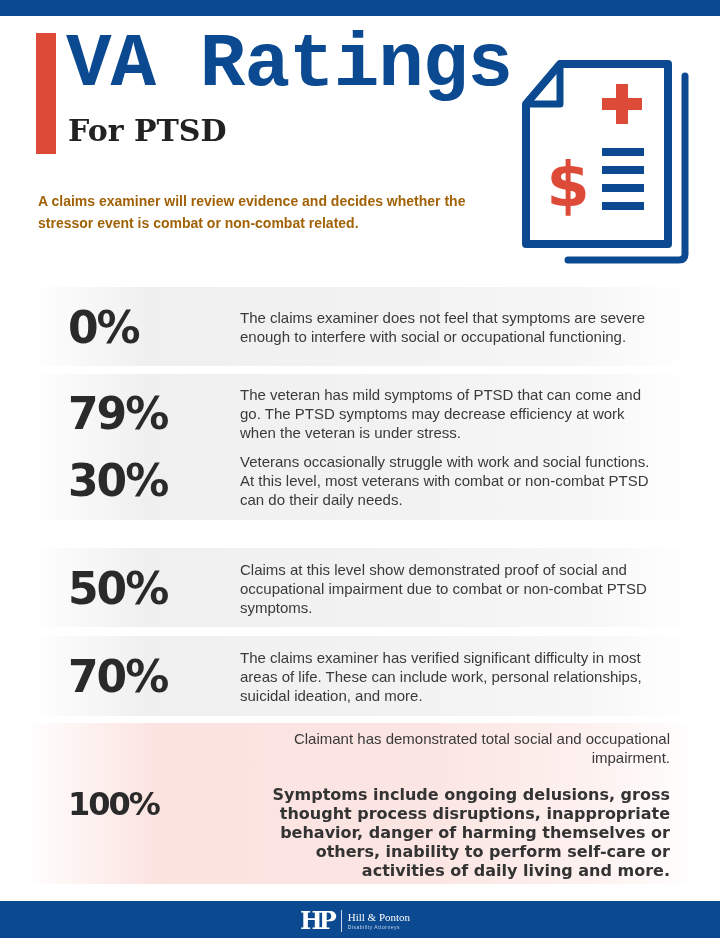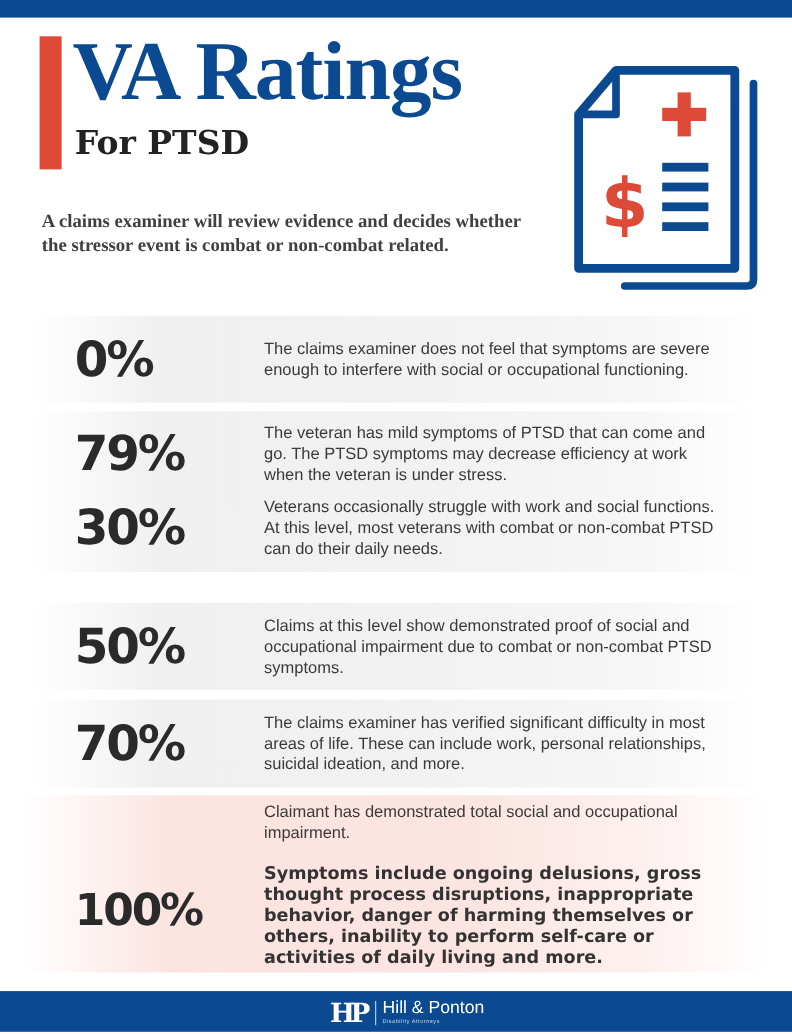--- a/index.html
+++ b/index.html
@@ -6,70 +6,70 @@
   body {
     width: 720px; height: 940px; position: relative; overflow: hidden;
     background: #ffffff;
     font-family: "Liberation Sans", sans-serif;
     color: #2b2b2b;
   }
   .top-bar { position: absolute; left: 0; top: 0; width: 720px; height: 16px; background: #0b4a91; }
   .accent-bar { position: absolute; left: 36px; top: 33px; width: 20px; height: 121px; background: #dd4a38; }
   .title {
     position: absolute; left: 66px; top: 22px; margin: 0;
-    font-family: Liberation Serif, serif; font-weight: bold;
+    font-family: Liberation Mono, monospace; font-weight: bold;
     font-size: 76px; line-height: 86px; color: #0b4a91; letter-spacing: -1px;
     white-space: nowrap;
   }
   .subtitle {
     position: absolute; left: 68px; top: 108px; margin: 0;
     font-family: "DejaVu Serif", serif; font-weight: bold;
     font-size: 30px; line-height: 46px; color: #222222; white-space: nowrap;
   }
   .intro {
     position: absolute; left: 38px; top: 190px; width: 460px; margin: 0;
-    font-family: Liberation Serif, serif; font-weight: bold;
-    font-size: 17px; line-height: 22px; color: #404040;
+    font-family: Liberation Sans, sans-serif; font-weight: bold;
+    font-size: 14px; line-height: 22px; color: #a16207;
   }
   .doc-icon { position: absolute; left: 520px; top: 56px; width: 170px; height: 210px; }
 
   .row {
     position: absolute; left: 0; width: 720px;
     background: linear-gradient(90deg, rgba(255,255,255,1) 4%, #f0f0f1 20%, #f2f2f3 55%, #f6f6f7 80%, rgba(255,255,255,1) 96%);
   }
   .row .pct {
     position: absolute; left: 68px; top: 50%; transform: translateY(-50%);
     font-family: "DejaVu Sans", sans-serif; font-weight: bold;
     font-size: 44px; letter-spacing: -2px; color: #2a2a2a; white-space: nowrap;
   }
   .row .desc {
     position: absolute; left: 240px; top: 50%; transform: translateY(-50%);
     width: 420px; margin: 0;
     font-family: "Liberation Sans", sans-serif; font-size: 15px; line-height: 19px; color: #3a3a3a;
   }
   .row-max {
     background: linear-gradient(90deg, rgba(255,255,255,1) 3%, #fbe3e0 22%, #fbe5e2 60%, #fdf1ef 82%, rgba(255,255,255,1) 97%);
   }
-  .row-max .pct { font-size: 40px; margin-top: 24px; }
-  .row-max .desc { width: 430px; }
+  .row-max .pct { font-size: 32px; }
+  .row-max .desc { width: 430px; text-align: right; }
   .row-max .desc p { margin: 0; }
   .row-max .desc .strong {
     margin-top: 18px; font-family: "DejaVu Sans", sans-serif; font-weight: bold;
     font-size: 16px; line-height: 19px; color: #333333;
   }
 
   .footer { position: absolute; left: 0; top: 901px; width: 720px; height: 37px; background: #0b4a91; }
   .logo { position: absolute; left: 300px; top: 6px; height: 27px; display: flex; align-items: center; }
   .logo-mark {
     font-family: "DejaVu Serif", serif; font-weight: bold; font-size: 24px;
     color: #ffffff; letter-spacing: -4px; line-height: 27px;
   }
   .logo-divider { width: 1px; height: 22px; background: #c9d6ea; margin: 0 6px 0 8px; }
   .logo-text { display: flex; flex-direction: column; line-height: 1; }
-  .logo-name { font-family: Liberation Sans, sans-serif; font-size: 16px; color: #ffffff; }
+  .logo-name { font-family: Liberation Serif, serif; font-size: 11px; color: #ffffff; }
   .logo-tag { font-family: "Liberation Sans", sans-serif; font-size: 5px; color: #c9d6ea; letter-spacing: 0.5px; margin-top: 2px; }
 </style>
 </head>
 <body>
 
 <div class="top-bar"></div>
 
 <div class="accent-bar"></div>
 <h1 class="title">VA Ratings</h1>
 <h2 class="subtitle">For PTSD</h2>

